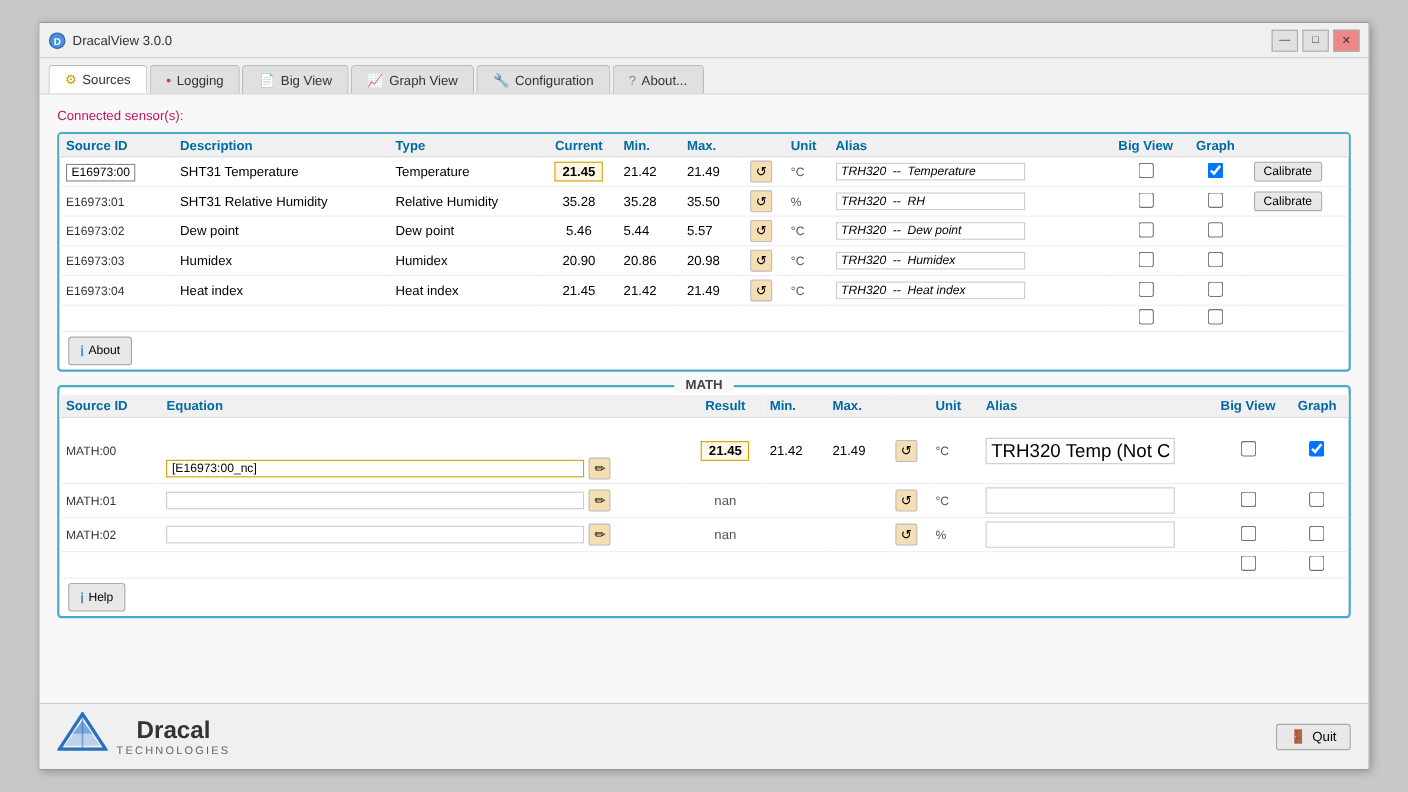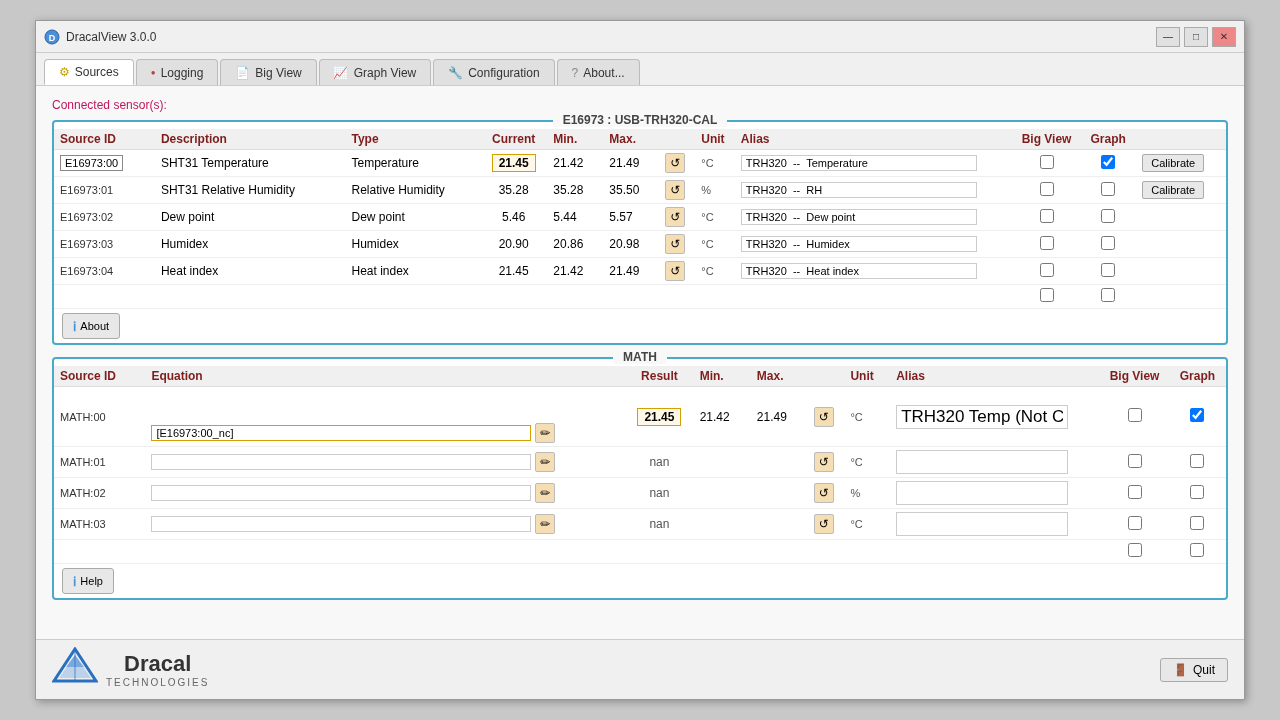--- a/index.html
+++ b/index.html
@@ -118,21 +118,21 @@
     }
     table {
       width: 100%;
       border-collapse: collapse;
       font-size: 12px;
     }
     th {
       text-align: left;
       padding: 3px 6px;
       border-bottom: 1px solid #ddd;
-      color: #7f1d1d;
+      color: #0369a1;
       font-weight: bold;
       background: #f0f0f0;
     }
     td {
       padding: 3px 6px;
       border-bottom: 1px solid #eee;
       vertical-align: middle;
     }
     .source-id {
       font-size: 11px;
@@ -160,22 +160,23 @@
       padding: 1px 6px;
       min-width: 44px;
       text-align: center;
       font-weight: bold;
       font-size: 12px;
       display: inline-block;
     }
     .alias-input {
       border: 1px solid #ccc;
       padding: 1px 4px;
-      width: 236px;
-      font-size: 11px;
+      width: 172px;
+      font-size: 11px;
+      font-style: italic;
     }
     .alias-input-math {
       border: 1px solid #ccc;
       padding: 1px 4px;
       width: 172px;
       font-size: 17px;
     }
     .equation-input {
       border: 1px solid #d4a000;
       padding: 1px 4px;
@@ -347,23 +348,20 @@
     <div class="tab">
       <span style="color:#888;">?</span>
       <span>About...</span>
     </div>
   </div>
 
   <div class="content">
     <div class="connected-label">Connected sensor(s):</div>
 
     <div class="sensor-panel">
-      <div class="panel-title-wrapper">
-        <span class="panel-title-text">E16973 : USB-TRH320-CAL</span>
-      </div>
       <table>
         <thead>
           <tr>
             <th style="width:90px">Source ID</th>
             <th style="width:170px">Description</th>
             <th style="width:120px">Type</th>
             <th style="width:60px; text-align:center">Current</th>
             <th style="width:50px">Min.</th>
             <th style="width:50px">Max.</th>
             <th style="width:24px"></th>
@@ -533,37 +531,20 @@
             <td style="text-align:center"><span class="nan-text">nan</span></td>
             <td></td>
               <td></td>
             <td><span class="reset-icon">↺</span></td>
             <td><span class="unit-cell">%</span></td>
             <td><input type="text" class="alias-input-math" value="" style=""></td>
             <td style="text-align:center"><input type="checkbox" class="checkbox" style=""></td>
             <td style="text-align:center"><input type="checkbox" class="checkbox" style=""></td>
           </tr>
 
-          <tr>
-            <td><span class="source-id">MATH:03</span></td>
-            <td>
-              <div style="display:flex; align-items:center; gap:4px;">
-                <input type="text" class="equation-input-empty" value="" style="">
-                <span class="edit-icon">✏</span>
-              </div>
-            </td>
-            <td style="text-align:center"><span class="nan-text">nan</span></td>
-            <td></td>
-              <td></td>
-            <td><span class="reset-icon">↺</span></td>
-            <td><span class="unit-cell">°C</span></td>
-            <td><input type="text" class="alias-input-math" value="" style=""></td>
-            <td style="text-align:center"><input type="checkbox" class="checkbox" style=""></td>
-            <td style="text-align:center"><input type="checkbox" class="checkbox" style=""></td>
-          </tr>
 
 
           <tr>
             <td colspan="7"></td>
             <td></td>
             <td style="text-align:center"><input type="checkbox" class="checkbox" style=""></td>
             <td style="text-align:center"><input type="checkbox" class="checkbox" style=""></td>
           </tr>
         </tbody>
       </table>

